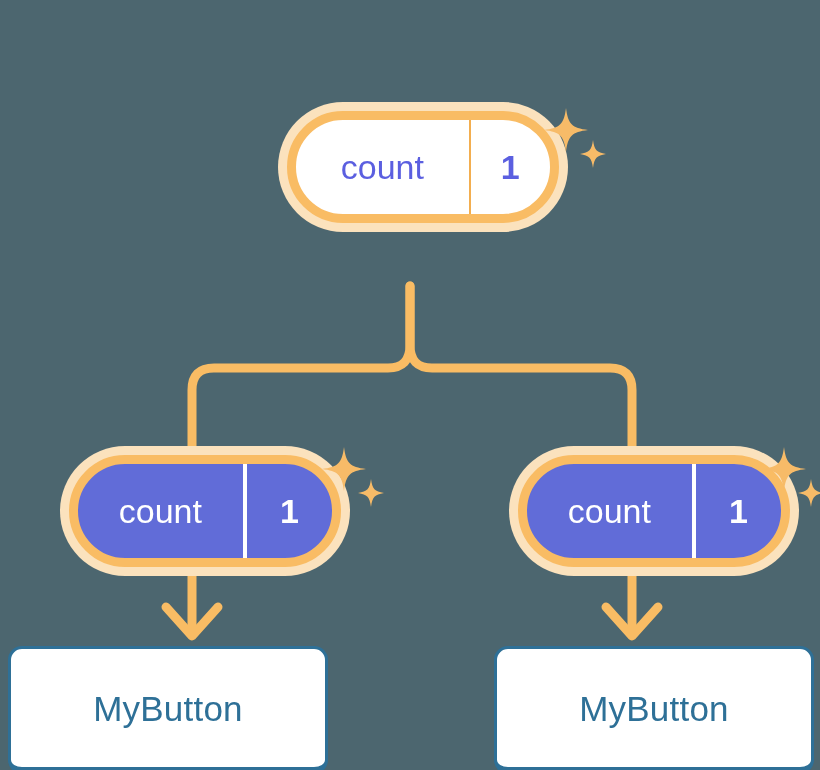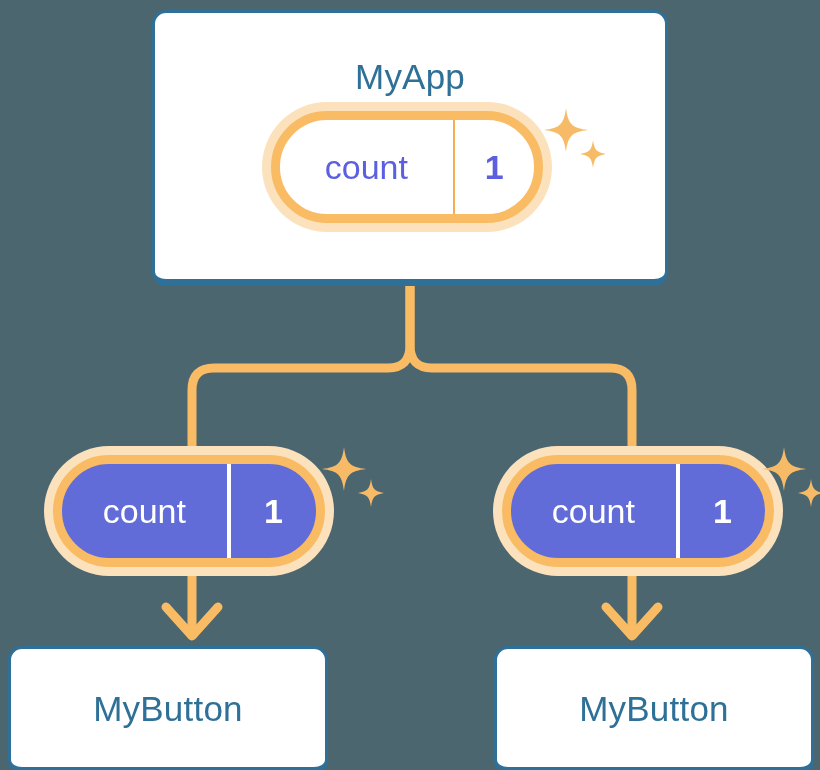--- a/index.html
+++ b/index.html
@@ -71,21 +71,21 @@
   #btn-card-right .card-title { top: 40px; }
 
   
   .pill-wrap {
     position: absolute;
     z-index: 4;
   }
   .pill {
     position: absolute;
     box-sizing: border-box;
-    left: 0;
+    left: 16px;
     top: 0;
     display: flex;
     align-items: stretch;
     border-radius: 999px;
     border: 9px solid #f9bc64;
     box-shadow: 0 0 0 9px #fbe2bd;
     overflow: hidden;
   }
   .pill-key, .pill-val {
     display: flex;
@@ -158,23 +158,20 @@
              Q632 368 632 390
              L632 455" fill="none" stroke="#f9bc64" stroke-width="9" stroke-linecap="round" stroke-linejoin="round"></path>
 
     <line x1="192" y1="572" x2="192" y2="632" stroke="#f9bc64" stroke-width="9" stroke-linecap="round"></line>
     <path d="M166 607 L192 636 L218 607" fill="none" stroke="#f9bc64" stroke-width="9" stroke-linecap="round" stroke-linejoin="round"></path>
 
     <line x1="632" y1="572" x2="632" y2="632" stroke="#f9bc64" stroke-width="9" stroke-linecap="round"></line>
     <path d="M606 607 L632 636 L658 607" fill="none" stroke="#f9bc64" stroke-width="9" stroke-linecap="round" stroke-linejoin="round"></path>
   </svg>
 
-  <div class="card" id="app-card">
-    <div class="card-title">MyApp</div>
-  </div>
 
   <div class="pill-wrap" id="app-pill-wrap">
     <div class="pill outline" id="app-pill">
       <div class="pill-key">count</div>
       <div class="pill-val">1</div>
     </div>
   </div>
 
   <svg class="sparkles" id="sparkle-app" width="72" height="72" viewBox="0 0 72 72">
     <path d="M26 4 C28 20 32 24 48 26 C32 28 28 32 26 48 C24 32 20 28 4 26 C20 24 24 20 26 4 Z" fill="#f7bb68"></path>

